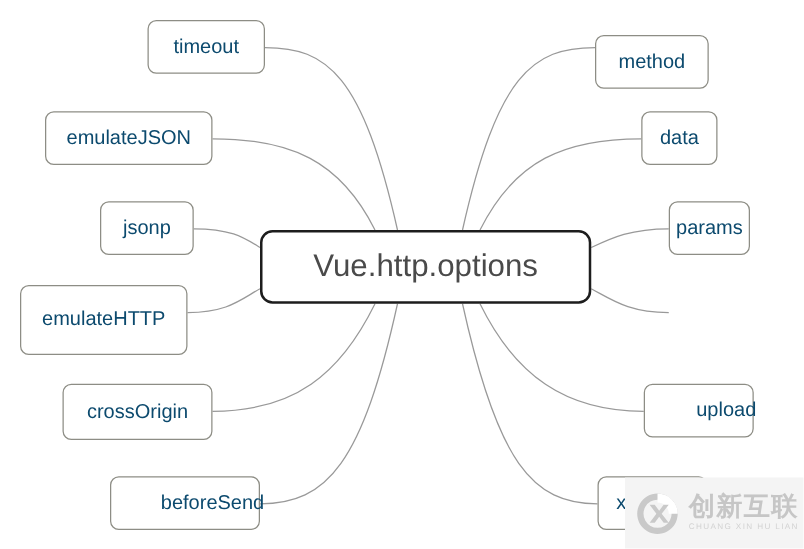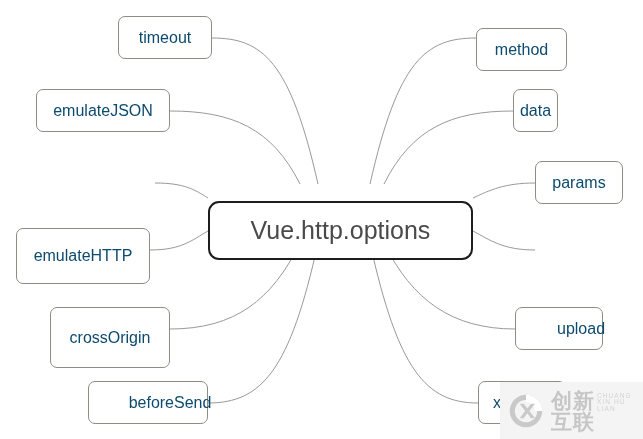--- a/index.html
+++ b/index.html
@@ -59,21 +59,21 @@
     padding-left: 8px;
     box-sizing: border-box;
   }
   #wm-logo {
     flex: 0 0 auto;
     width: 36px;
     height: 36px;
   }
   #wm-text {
     display: flex;
-    flex-direction: row;
+    flex-direction: column;
     line-height: 1;
   }
   #wm-cn {
     font-size: 21px;
     color: #c6c6c6;
     letter-spacing: 1px;
     font-weight: bold;
   }
   #wm-en {
     font-size: 6.5px;
@@ -99,47 +99,50 @@
 
       <path d="M476,38  C426,38  398,60  370,184"></path>
       <path d="M513,111 C452,111 412,128 384,184"></path>
       <path d="M535,183 C505,183 490,190 473,198"></path>
       <path d="M535,250 C503,250 490,240 473,231"></path>
       <path d="M515,329 C452,329 412,300 384,243"></path>
       <path d="M478,403 C426,403 398,370 370,243"></path>
     </g>
   </svg>
 
-  <div class="node center" style="left:208px; top:201px; width:265px; height:59px;border-radius:11px;">
+  <div class="node center" style="left:208px; top:184px; width:265px; height:59px;">
     <span>Vue.http.options</span>
   </div>
 
   <div class="node" style="left:118px; top:16px; width:94px; height:43px;">
     <span>timeout</span>
   </div>
   <div class="node" style="left:36px; top:89px; width:134px; height:43px;">
     <span>emulateJSON</span>
   </div>
+  <div class="node" style="left:80px; top:161px; width:75px; height:43px;">
+    <span>jsonp</span>
+  </div>
   <div class="node" style="left:16px; top:228px; width:134px; height:56px;">
     <span>emulateHTTP</span>
   </div>
-  <div class="node" style="left:50px; top:307px; width:120px; height:61px;">
+  <div class="node" style="left:50px; top:307px; width:120px; height:45px;">
     <span>crossOrigin</span>
   </div>
   <div class="node" style="left:88px; top:381px; width:120px; height:43px;padding-left:44px;">
     <span>beforeSend</span>
   </div>
 
   <div class="node" style="left:476px; top:16px; width:91px; height:43px;margin-top:12px;">
     <span>method</span>
   </div>
-  <div class="node" style="left:513px; top:89px; width:45px; height:43px;">
+  <div class="node" style="left:513px; top:89px; width:61px; height:43px;">
     <span>data</span>
   </div>
-  <div class="node" style="left:535px; top:161px; width:88px; height:43px;">
+  <div class="node" style="left:535px; top:161px; width:65px; height:43px;">
     <span>params</span>
   </div>
   <div class="node" style="left:515px; top:307px; width:88px; height:43px;padding-left:44px;">
     <span>upload</span>
   </div>
   <div class="node" style="left:478px; top:381px; width:88px; height:43px; justify-content:flex-start; padding-left:14px;">
     <span>xhr</span>
   </div>
 
   <div id="watermark">

